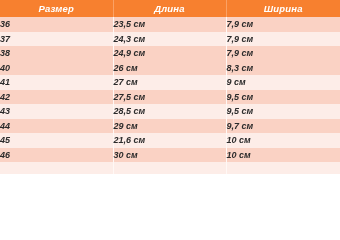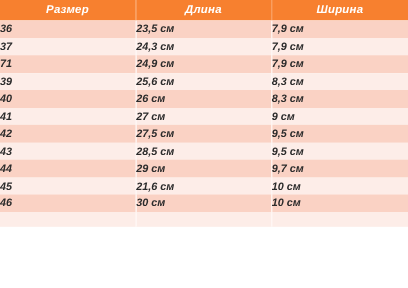--- a/index.html
+++ b/index.html
@@ -80,28 +80,23 @@
       <td>36</td>
       <td>23,5 см</td>
       <td>7,9 см</td>
     </tr>
     <tr class="even">
       <td>37</td>
       <td>24,3 см</td>
       <td>7,9 см</td>
     </tr>
     <tr class="odd">
-      <td>71</td>
+      <td>38</td>
       <td>24,9 см</td>
       <td>7,9 см</td>
-    </tr>
-    <tr class="even">
-      <td>39</td>
-      <td>25,6 см</td>
-      <td>8,3 см</td>
     </tr>
     <tr class="odd">
       <td>40</td>
       <td>26 см</td>
       <td>8,3 см</td>
     </tr>
     <tr class="even">
       <td>41</td>
       <td>27 см</td>
       <td>9 см</td>

